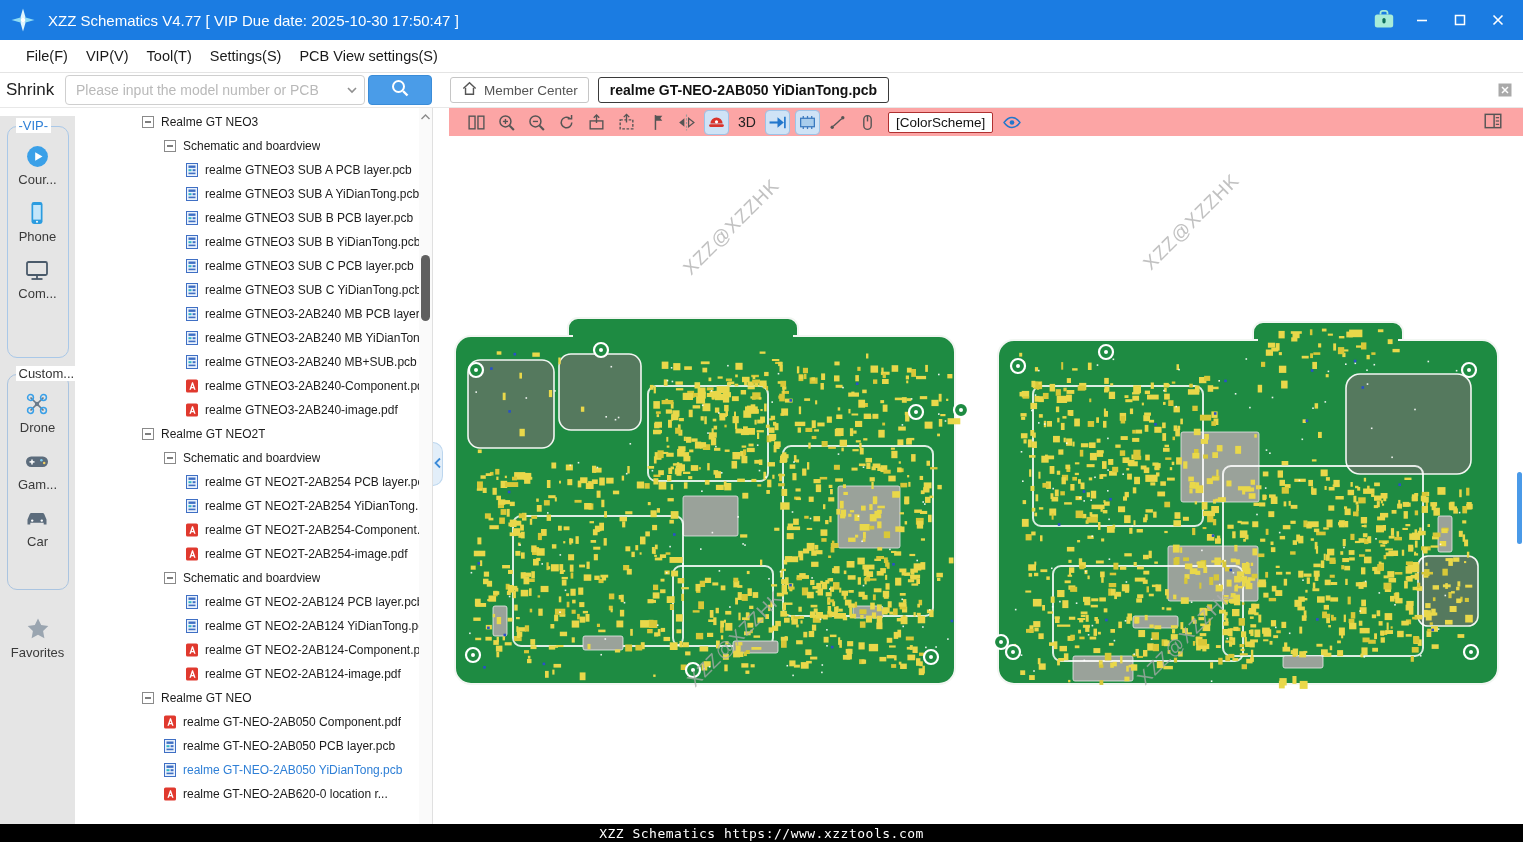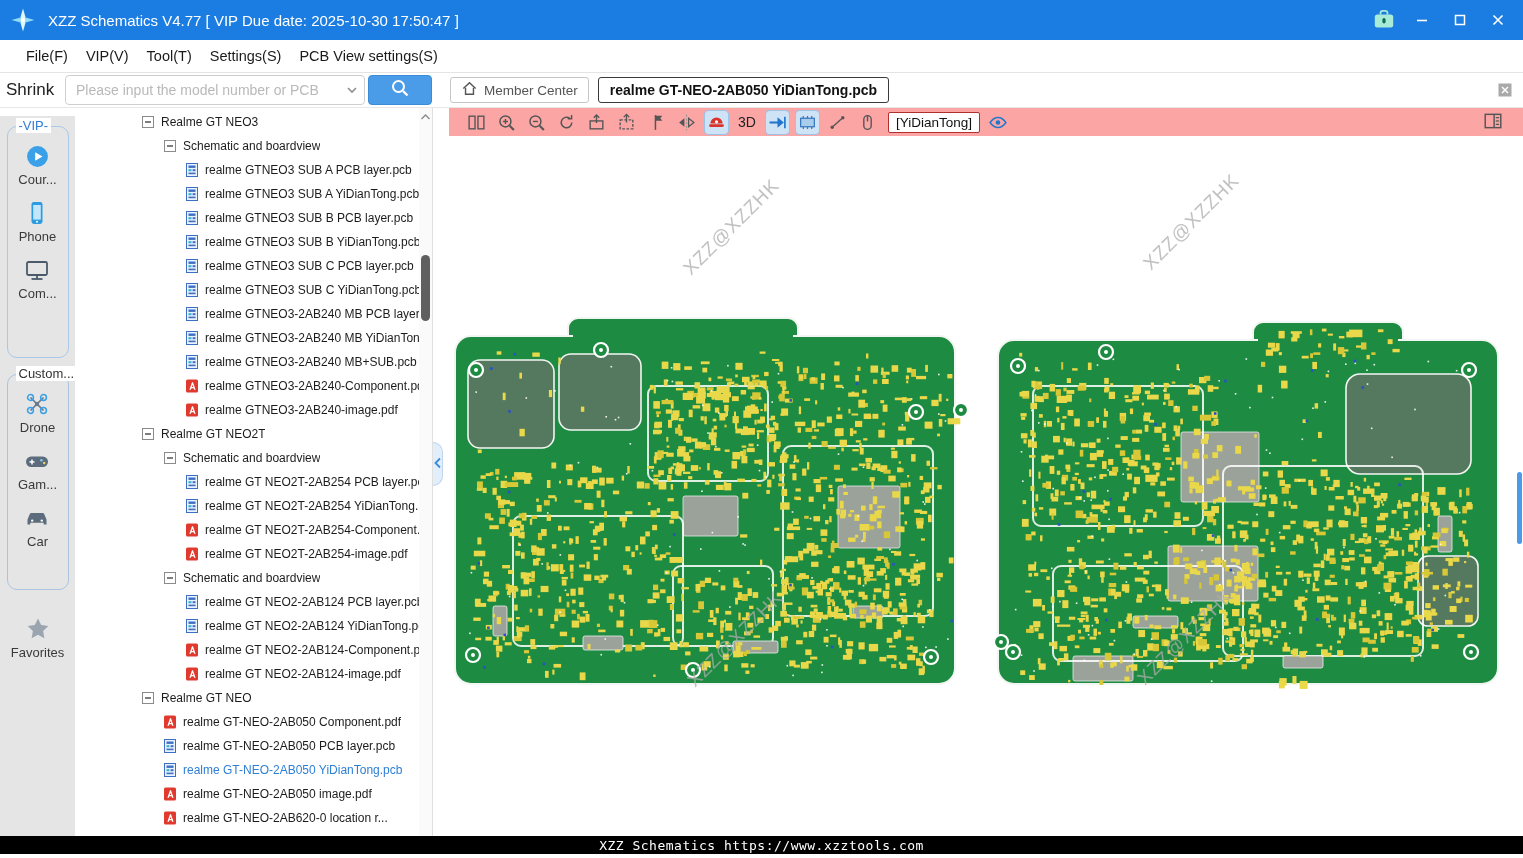--- a/index.html
+++ b/index.html
@@ -63,21 +63,21 @@
   .tool { width:23px; height:23px; display:flex; align-items:center; justify-content:center; border-radius:3px; cursor:pointer; flex:0 0 auto; }
   .tool.active { background:#cfe3f6; outline:1px solid #9cc4e8; }
   .text-tool { font-size:14px; color:#222; width:auto; padding:0 3px; }
   .colorscheme-btn { height:21px; border:1px solid #b03030; border-radius:2px; background:#fff; display:flex; align-items:center; padding:0 7px; font-size:13.5px; color:#111; cursor:pointer; white-space:nowrap; margin-left:2px; }
   #panel-toggle { position:absolute; right:18px; top:3px; width:22px; height:22px; cursor:pointer; }
   #pcb-svg { position:absolute; left:0; top:28px; }
   #collapse-handle { position:absolute; left:-1px; top:334px; width:11px; height:44px; background:#e2eef9; border:1px solid #bcd6ee; border-left:none; border-radius:0 10px 10px 0; display:flex; align-items:center; justify-content:center; cursor:pointer; }
   #viewer-vscroll { position:absolute; right:1px; top:364px; width:5px; height:72px; background:#4a9ae8; border-radius:3px; cursor:grab; }
 
   
-  #statusbar { position:absolute; left:0; bottom:4px; width:1523px; height:18px; background:#000; display:flex; align-items:center; justify-content:center; }
+  #statusbar { position:absolute; left:0; bottom:16px; width:1523px; height:18px; background:#000; display:flex; align-items:center; justify-content:center; }
   #statusbar span { color:#fff; font-family:"DejaVu Sans Mono", monospace; font-size:13px; letter-spacing:.5px; white-space:nowrap; }
 </style>
 </head>
 <body>
 
 <div id="app">
 
   <div id="titlebar">
     <div id="app-logo"><svg width="26" height="26" viewBox="0 0 26 26">
           <path d="M13 1.5l2.6 8.9L13 13l-2.6-2.6z" fill="#dff6fd"></path>
@@ -537,29 +537,20 @@
           </span>
           <span class="tl">realme GT-NEO-2AB050 YiDianTong.pcb</span>
         </div>
         <div class="tree-row" style="padding-left: 87px;">
           <span class="ti">
             <svg width="16" height="16" viewBox="0 0 16 16">
               <rect x="2" y="1.5" width="12" height="13" rx="1.6" fill="#e0392e"></rect>
               <path d="M8 4.2L5.4 11.8h1.5l.5-1.5h2.2l.5 1.5h1.5L9 4.2zM7.8 9l.7-2.2L9.2 9z" fill="#fff"></path>
             </svg>
           </span>
-          <span class="tl">realme GT-NEO-2AB050 image.pdf</span>
-        </div>
-        <div class="tree-row" style="padding-left: 87px;">
-          <span class="ti">
-            <svg width="16" height="16" viewBox="0 0 16 16">
-              <rect x="2" y="1.5" width="12" height="13" rx="1.6" fill="#e0392e"></rect>
-              <path d="M8 4.2L5.4 11.8h1.5l.5-1.5h2.2l.5 1.5h1.5L9 4.2zM7.8 9l.7-2.2L9.2 9z" fill="#fff"></path>
-            </svg>
-          </span>
           <span class="tl">realme GT-NEO-2AB620-0 location r...</span>
         </div>
       </div>
     <div id="tree-scrollbar">
       <div id="tree-scroll-up">
           <svg width="11" height="8" viewBox="0 0 11 8">
             <path d="M1.5 6L5.5 2l4 4" fill="none" stroke="#8a8a8a" stroke-width="1.4"></path>
           </svg>
         </div>
       <div id="tree-thumb"></div>
@@ -654,21 +645,21 @@
             <circle cx="14" cy="4.5" r="1.6" fill="#555"></circle>
             <path d="M5 12.5C8 10 10 8 13 5.5" fill="none" stroke="#555" stroke-width="1.3"></path>
           </svg>
         </div>
         <div class="tool">
           <svg width="19" height="19" viewBox="0 0 18 18">
             <rect x="5.5" y="2.5" width="7" height="13" rx="3.5" fill="none" stroke="#555" stroke-width="1.3"></rect>
             <line x1="9" y1="2.5" x2="9" y2="8" stroke="#555" stroke-width="1.3"></line>
           </svg>
         </div>
-        <div class="colorscheme-btn">[YiDianTong]</div>
+        <div class="colorscheme-btn">[ColorScheme]</div>
         <div class="tool">
           <svg width="20" height="19" viewBox="0 0 18 18">
             <path d="M1.5 9s3.3-4.8 7.5-4.8S16.5 9 16.5 9 13.2 13.8 9 13.8 1.5 9 1.5 9z" fill="none" stroke="#2277cc" stroke-width="1.4"></path>
             <circle cx="9" cy="9" r="2.2" fill="#2277cc"></circle>
           </svg>
         </div>
       </div>
     <div id="panel-toggle"><svg width="20" height="20" viewBox="0 0 18 18">
           <rect x="2" y="3" width="14" height="12" fill="none" stroke="#555" stroke-width="1.3"></rect>
           <line x1="10" y1="3" x2="10" y2="15" stroke="#555" stroke-width="1.3"></line>

